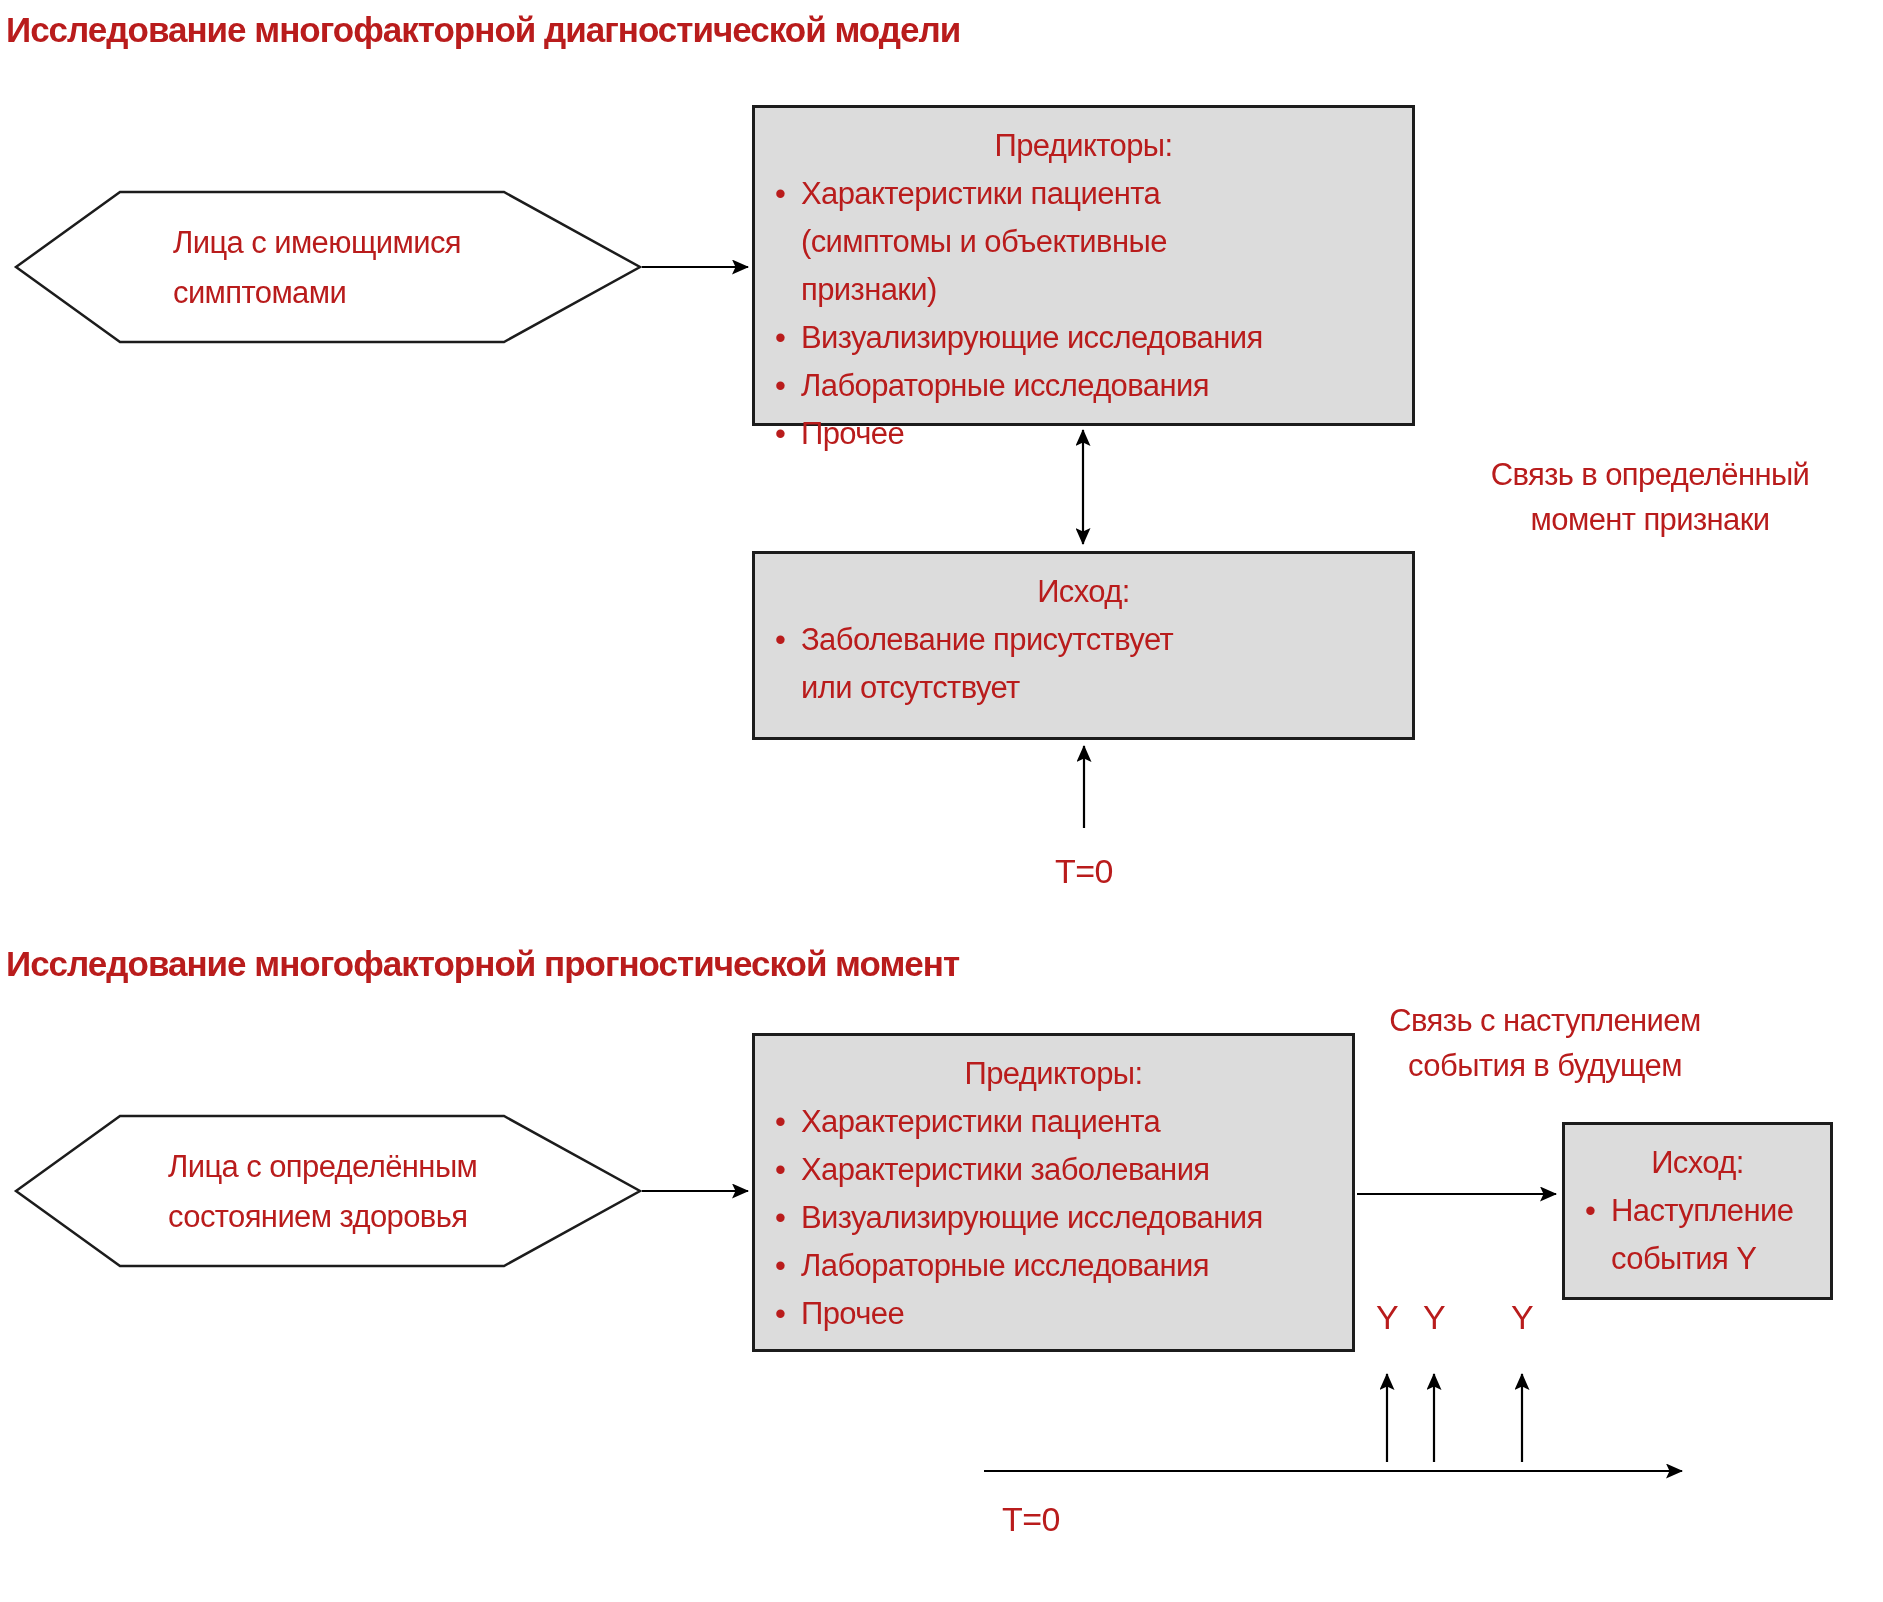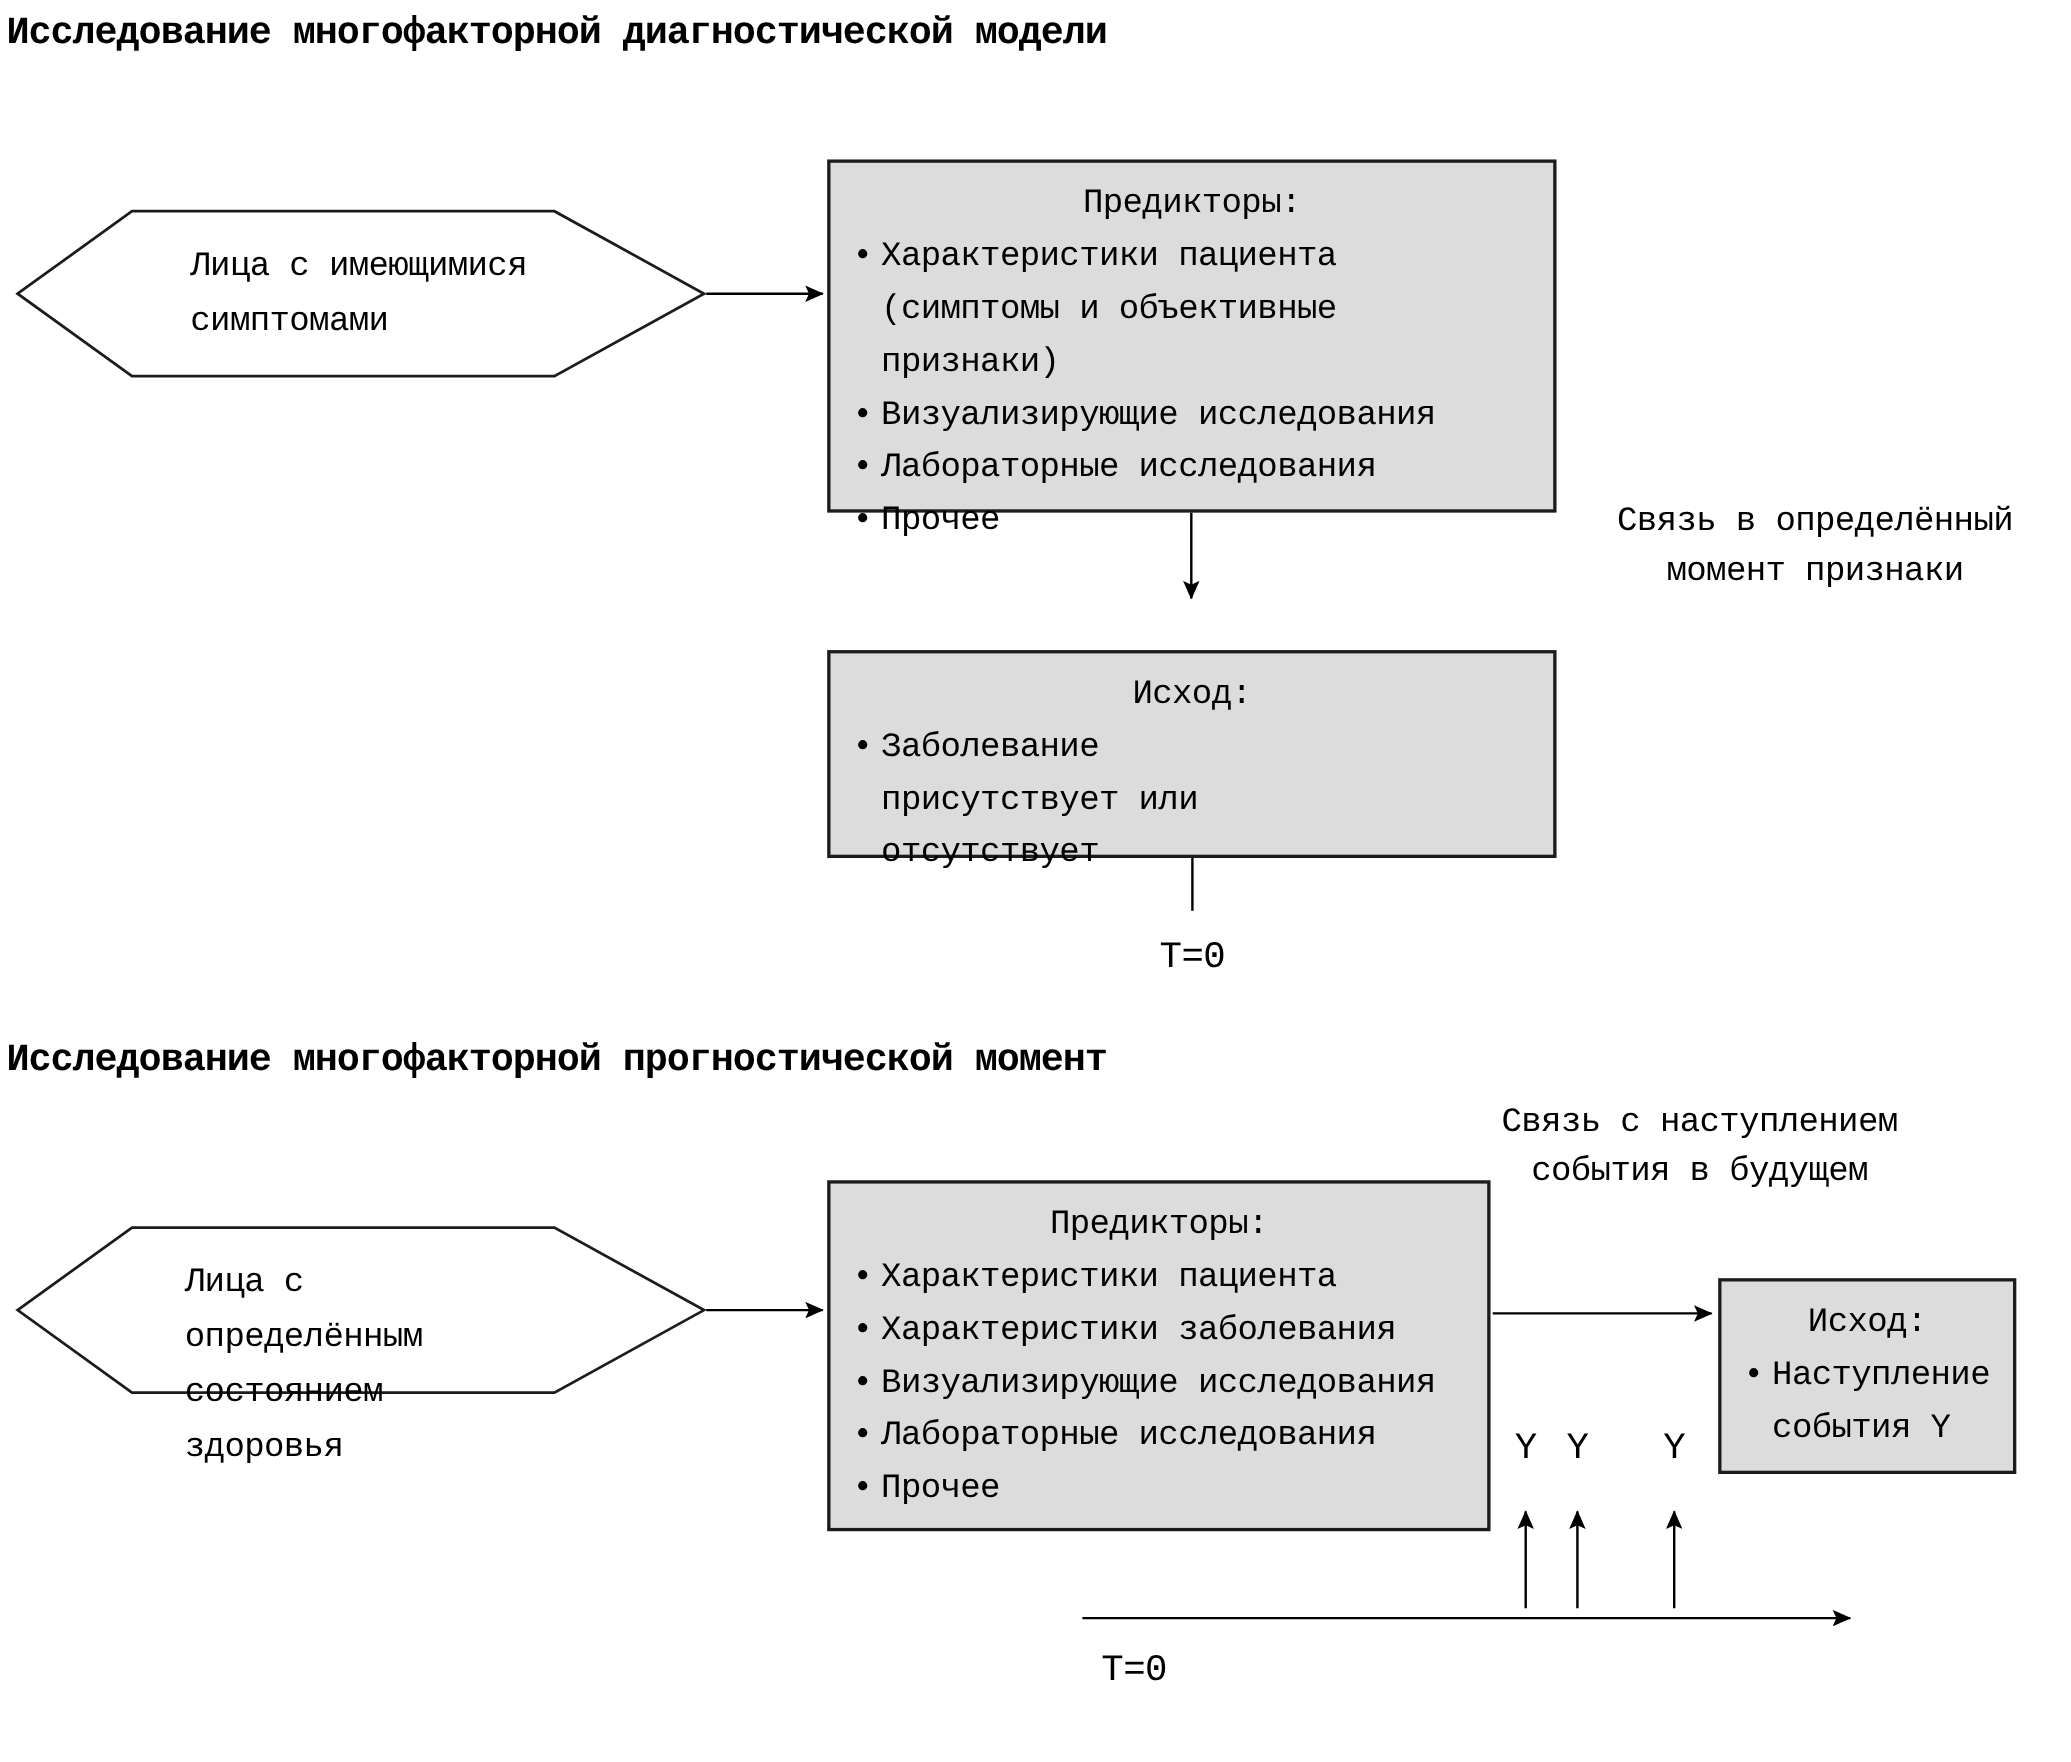--- a/index.html
+++ b/index.html
@@ -1,43 +1,43 @@
 <!DOCTYPE html>
 <html lang="ru"><head>
 <meta charset="utf-8">
 <style>
   * { margin:0; padding:0; box-sizing:border-box; }
   html,body { background:#ffffff; }
   .canvas {
     position:relative;
     width:1883px; height:1602px;
     background:#ffffff;
-    font-family:Liberation Mono, monospace;
-    color:#000000;
+    font-family:Liberation Sans, sans-serif;
+    color:#b91c1c;
     overflow:hidden;
   }
   svg.layer {
     position:absolute; left:0; top:0; width:1883px; height:1602px;
   }
   .section-title {
     position:absolute;
     font-size:35px; font-weight:bold; letter-spacing:-1px;
     white-space:nowrap;
   }
   .hex-label {
     position:absolute;
     text-align:left;
     font-size:31px; letter-spacing:-0.6px; line-height:50px;
   }
   .node-box {
     position:absolute;
     background:#dcdcdc;
     border:3px solid #1c1c1c;
     padding-top:14px;
-    font-size:31px; letter-spacing:-0.6px; line-height:48px;margin-top:40px;
+    font-size:31px; letter-spacing:-0.6px; line-height:48px;
   }
   .node-box .box-title {
     text-align:center;
     font-size:31px; font-weight:normal;
   }
   .node-box ul {
     list-style:none;
     margin:0; padding:0 10px 0 46px;
   }
   .node-box li { position:relative; }

